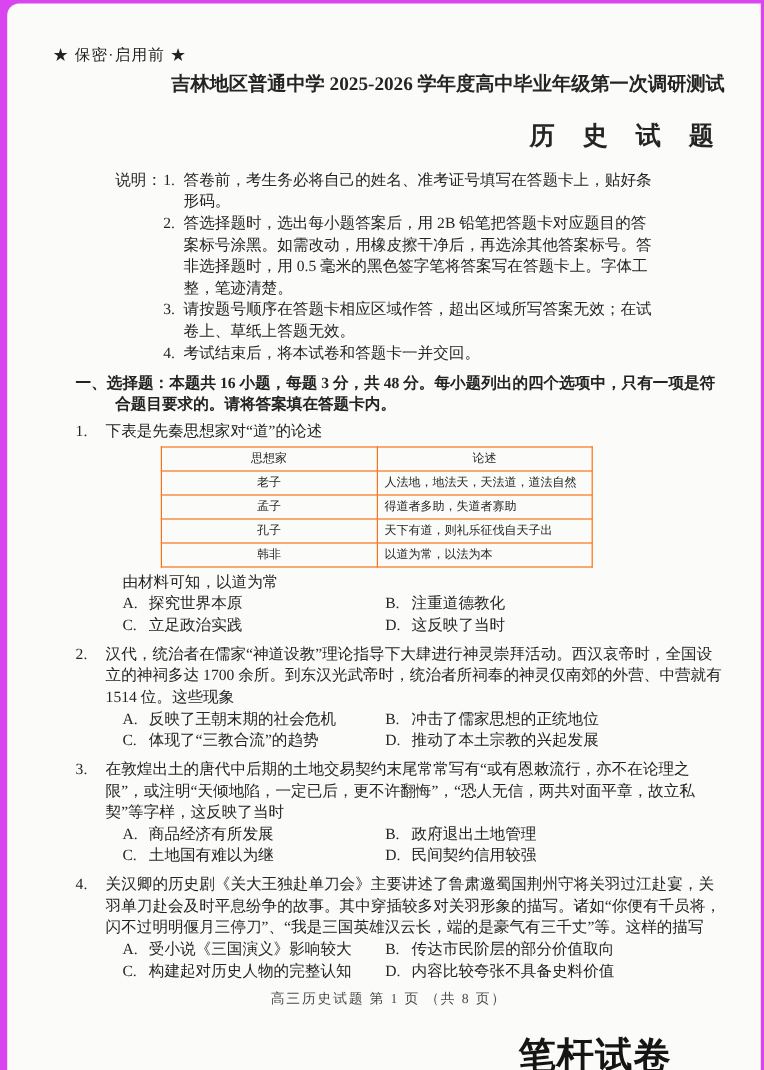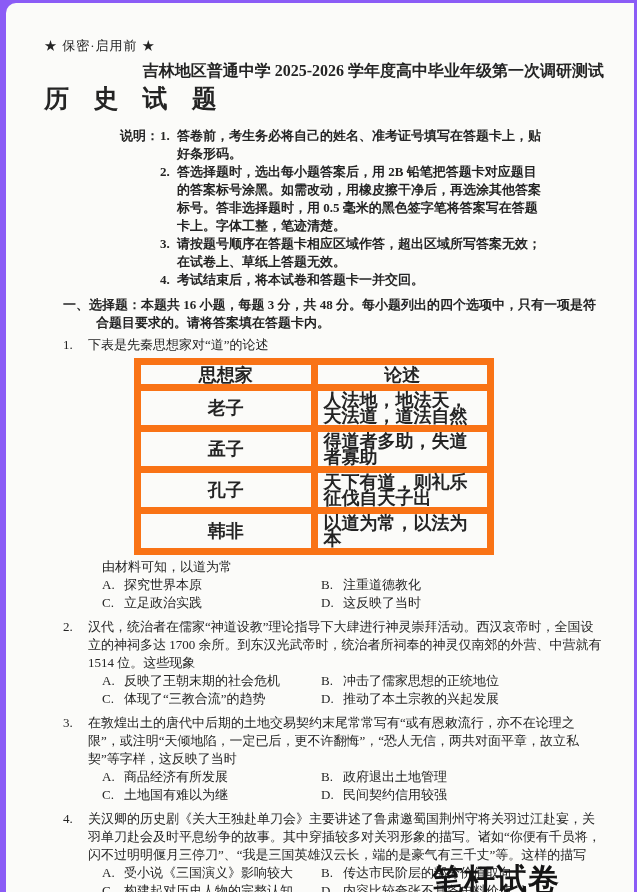--- a/index.html
+++ b/index.html
@@ -1,39 +1,39 @@
 <!DOCTYPE html>
 <html><head>
 <meta charset="utf-8">
 <style>
   html,body{margin:0;padding:0;}
-  .canvas{position:relative;width:637px;height:892px;background:#8b5cf6;overflow:hidden;
+  .canvas{position:relative;width:637px;height:892px;background:#d946ef;overflow:hidden;
           font-family:"Liberation Serif","DejaVu Serif",serif;color:#242424;}
   .scan-page{position:absolute;left:6px;top:3px;right:3px;bottom:0;background:#fbfbf9;
              border-radius:10px 0 0 0;}
   .page-content{padding:34px 30px 0 38px;font-size:13px;line-height:18px;}
   .security-line{font-size:13px;letter-spacing:1px;}
   .exam-title{text-align:right;font-weight:bold;font-size:16px;margin-top:5px;line-height:22px;}
-  .subject-title{text-align:left;font-weight:bold;font-size:25px;letter-spacing:9px;
-                 margin-top:4px;line-height:26px;}
-  .notice{display:flex;margin:15px 55px 0 76px;font-weight:bold;}
+  .subject-title{text-align:right;font-weight:bold;font-size:21px;letter-spacing:9px;
+                 margin-top:18px;line-height:26px;}
+  .notice{display:flex;margin:15px 55px 0 52px;}
   .notice-label{flex:0 0 40px;}
   .notice-items{flex:1;}
   .notice-item{display:flex;}
   .notice-item .num{flex:0 0 17px;}
   .notice-item .txt{flex:1;}
   .section-header{font-weight:bold;margin:7px 0 0 19px;padding-left:33px;text-indent:-33px;}
   .question{display:flex;margin:4px 0 0 19px;}
   .question+.question{margin-top:6px;}
   .qnum{flex:0 0 25px;}
   .qbody{flex:1;}
   .stem-after{margin-left:14px;}
   table.qtable{border-collapse:collapse;margin:4px 0 3px 46px;table-layout:fixed;width:360px;}
-  table.qtable th,table.qtable td{border:7px solid #f97316;height:17px;line-height:16px;
-      padding:1px 6px;font-size:18px;font-weight:bold;}
+  table.qtable th,table.qtable td{border:1px solid #f97316;height:17px;line-height:16px;
+      padding:1px 6px;font-size:10px;font-weight:normal;}
   table.qtable th{text-align:center;}
   table.qtable td.c1{width:80px;text-align:center;}
   table.qtable td.c2{text-align:left;}
   .opt-row{display:flex;margin-left:14px;}
   .opt{display:flex;}
   .opt.left{flex:0 0 219px;}
   .opt .olabel{flex:0 0 22px;}
   .page-footer{text-align:center;font-size:11.5px;color:#4a4a4a;letter-spacing:1.5px;
                margin-top:6px;}
   .watermark{position:absolute;left:402px;top:860px;width:180px;

